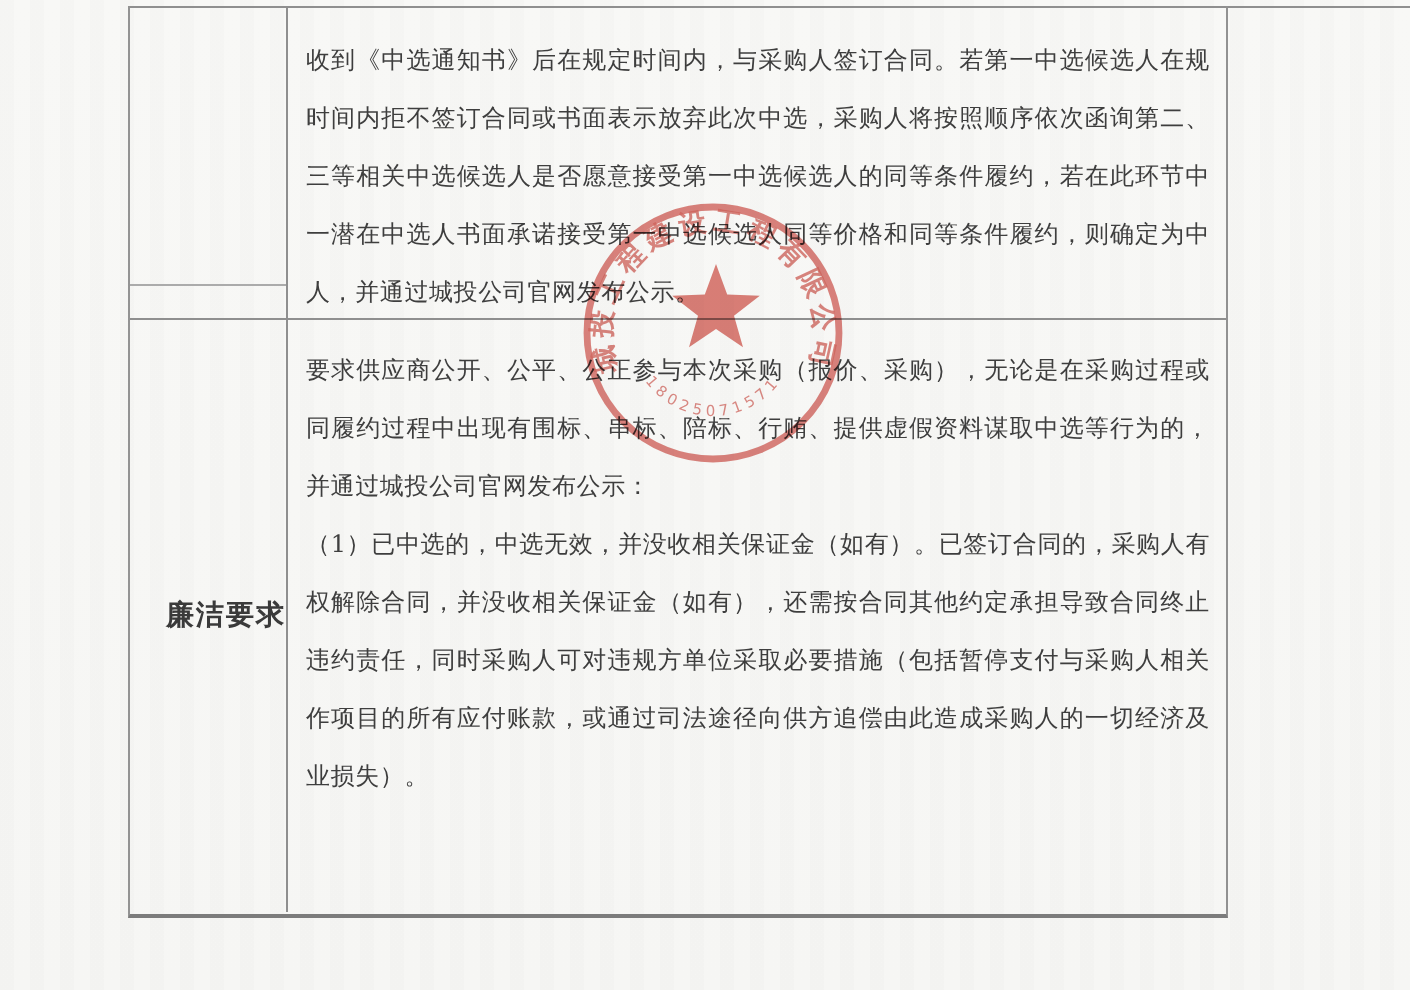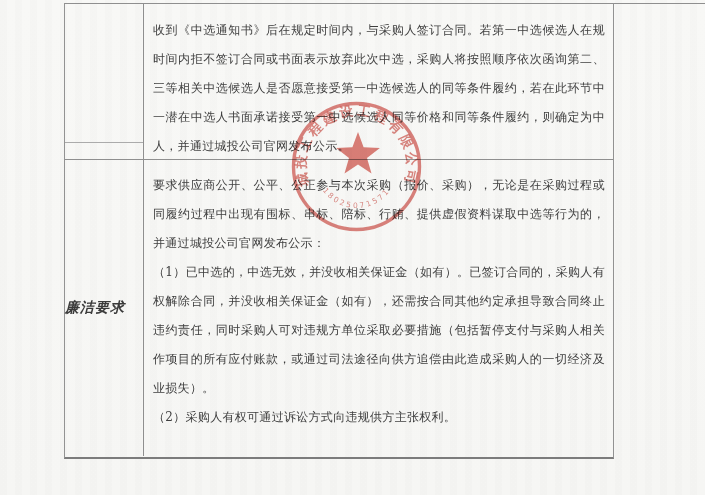--- a/index.html
+++ b/index.html
@@ -28,21 +28,21 @@
     box-sizing:border-box;
     color:#404040;
   }
   .row { display:flex; box-sizing:border-box; }
   .row-1 { height:157px; border-bottom:1px solid #8f8f8f; }
   .row-2 { height:296px; }
   .label-cell {
     width:79px; flex:0 0 79px;
     border-right:1px solid #8f8f8f;
     box-sizing:border-box;
-    display:flex; align-items:center; justify-content:flex-start;font-style:italic;
+    display:flex; align-items:center; justify-content:flex-end;
   }
   .label-cell .label {
     font-size:14px; font-weight:bold; color:#3a3a3a; letter-spacing:1px;
   }
   .text-cell {
     flex:1 1 auto; box-sizing:border-box; overflow:hidden;
     padding:13px 8px 0 9px;
   }
   .row-2 .text-cell { padding-top:11px; }
   .tline {
@@ -88,21 +88,20 @@
       </div>
       <div class="text-cell">
         <div class="tline j">要求供应商公开、公平、公正参与本次采购（报价、采购），无论是在采购过程或合</div>
         <div class="tline j">同履约过程中出现有围标、串标、陪标、行贿、提供虚假资料谋取中选等行为的，采</div>
         <div class="tline">并通过城投公司官网发布公示：</div>
         <div class="tline j">（1）已中选的，中选无效，并没收相关保证金（如有）。已签订合同的，采购人有</div>
         <div class="tline j">权解除合同，并没收相关保证金（如有），还需按合同其他约定承担导致合同终止的</div>
         <div class="tline j">违约责任，同时采购人可对违规方单位采取必要措施（包括暂停支付与采购人相关合</div>
         <div class="tline j">作项目的所有应付账款，或通过司法途径向供方追偿由此造成采购人的一切经济及商</div>
         <div class="tline">业损失）。</div>
-        <div class="tline">（2）采购人有权可通过诉讼方式向违规供方主张权利。</div>
       </div>
     </div>
 
   </div>
 
   <svg class="seal" viewBox="0 0 145 145" xmlns="http://www.w3.org/2000/svg">
     <defs>
       <path id="arcTop" d="M 24.6 89.9 A 51 51 0 1 1 120.4 89.9" fill="none"></path>
       <path id="arcBottom" d="M 35.5 91.3 A 41.5 41.5 0 0 0 109.5 91.3" fill="none"></path>
     </defs>

